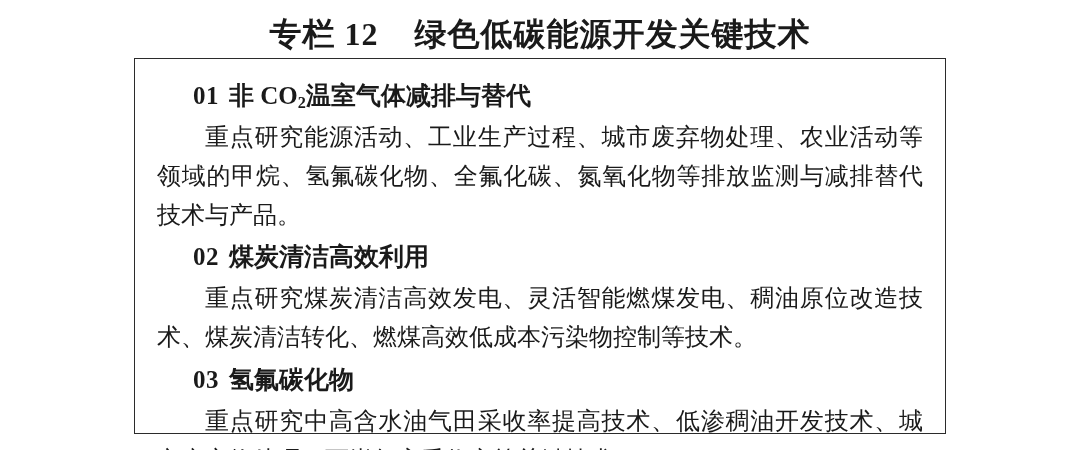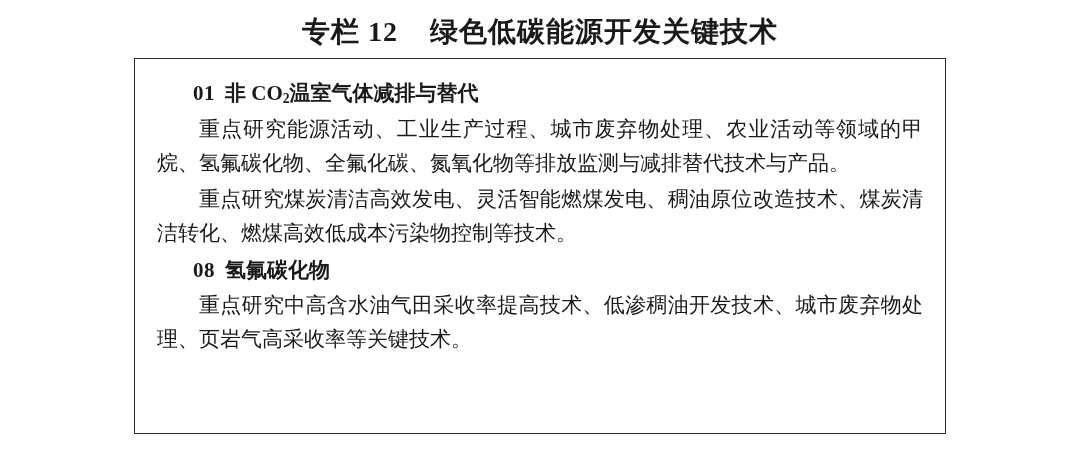--- a/index.html
+++ b/index.html
@@ -15,21 +15,21 @@
     overflow: hidden;
   }
   .page {
     position: relative;
     width: 1080px;
     height: 450px;
     box-sizing: border-box;
   }
   .box-title {
     text-align: center;
-    font-size: 28px;
+    font-size: 32px;
     font-weight: bold;
     letter-spacing: 1px;
     padding-top: 14px;
     padding-bottom: 10px;
     line-height: 1.3;
     white-space: pre;
   }
   .box {
     position: absolute;
     left: 134px;
@@ -37,21 +37,21 @@
     width: 812px;
     height: 376px;
     border: 1px solid #2b2b2b;
     box-sizing: border-box;
     padding: 14px 22px 10px 22px;
   }
   .item {
     margin-bottom: 2px;
   }
   .item-heading {
-    font-size: 21px;
+    font-size: 25px;
     font-weight: bold;
     line-height: 1.55;
     margin: 4px 0 2px 0;
     padding-left: 36px;
     white-space: nowrap;
   }
   .item-heading .num {
     font-family: "Liberation Serif", "DejaVu Serif", serif;
     font-weight: bold;
     letter-spacing: 0.5px;
@@ -60,21 +60,21 @@
     display: inline-block;
     width: 10px;
   }
   .item-heading sub {
     font-size: 0.65em;
     vertical-align: baseline;
     position: relative;
     top: 0.25em;
   }
   .item-body {
-    font-size: 21px;
+    font-size: 24px;
     line-height: 1.62;
     text-align: justify;
     text-justify: inter-ideograph;
     text-indent: 2em;
     margin: 0 0 2px 0;
   }
 </style>
 </head>
 <body>
 
@@ -85,24 +85,27 @@
   <div class="box">
 
     <div class="item">
       <div class="item-heading">
         <span class="num">01</span><span class="gap"></span><span>非 </span><span>CO</span><sub>2</sub><span>温室气体减排与替代</span>
       </div>
       <p class="item-body">重点研究能源活动、工业生产过程、城市废弃物处理、农业活动等领域的甲烷、氢氟碳化物、全氟化碳、氮氧化物等排放监测与减排替代技术与产品。</p>
     </div>
 
     <div class="item">
+      <div class="item-heading">
+        <span class="num">02</span><span class="gap"></span><span>煤炭清洁高效利用</span>
+      </div>
       <p class="item-body">重点研究煤炭清洁高效发电、灵活智能燃煤发电、稠油原位改造技术、煤炭清洁转化、燃煤高效低成本污染物控制等技术。</p>
     </div>
 
     <div class="item">
       <div class="item-heading">
-        <span class="num">08</span><span class="gap"></span><span>氢氟碳化物</span>
+        <span class="num">03</span><span class="gap"></span><span>氢氟碳化物</span>
       </div>
       <p class="item-body">重点研究中高含水油气田采收率提高技术、低渗稠油开发技术、城市废弃物处理、页岩气高采收率等关键技术。</p>
     </div>
 
   </div>
 </div>
 
 </body></html>

